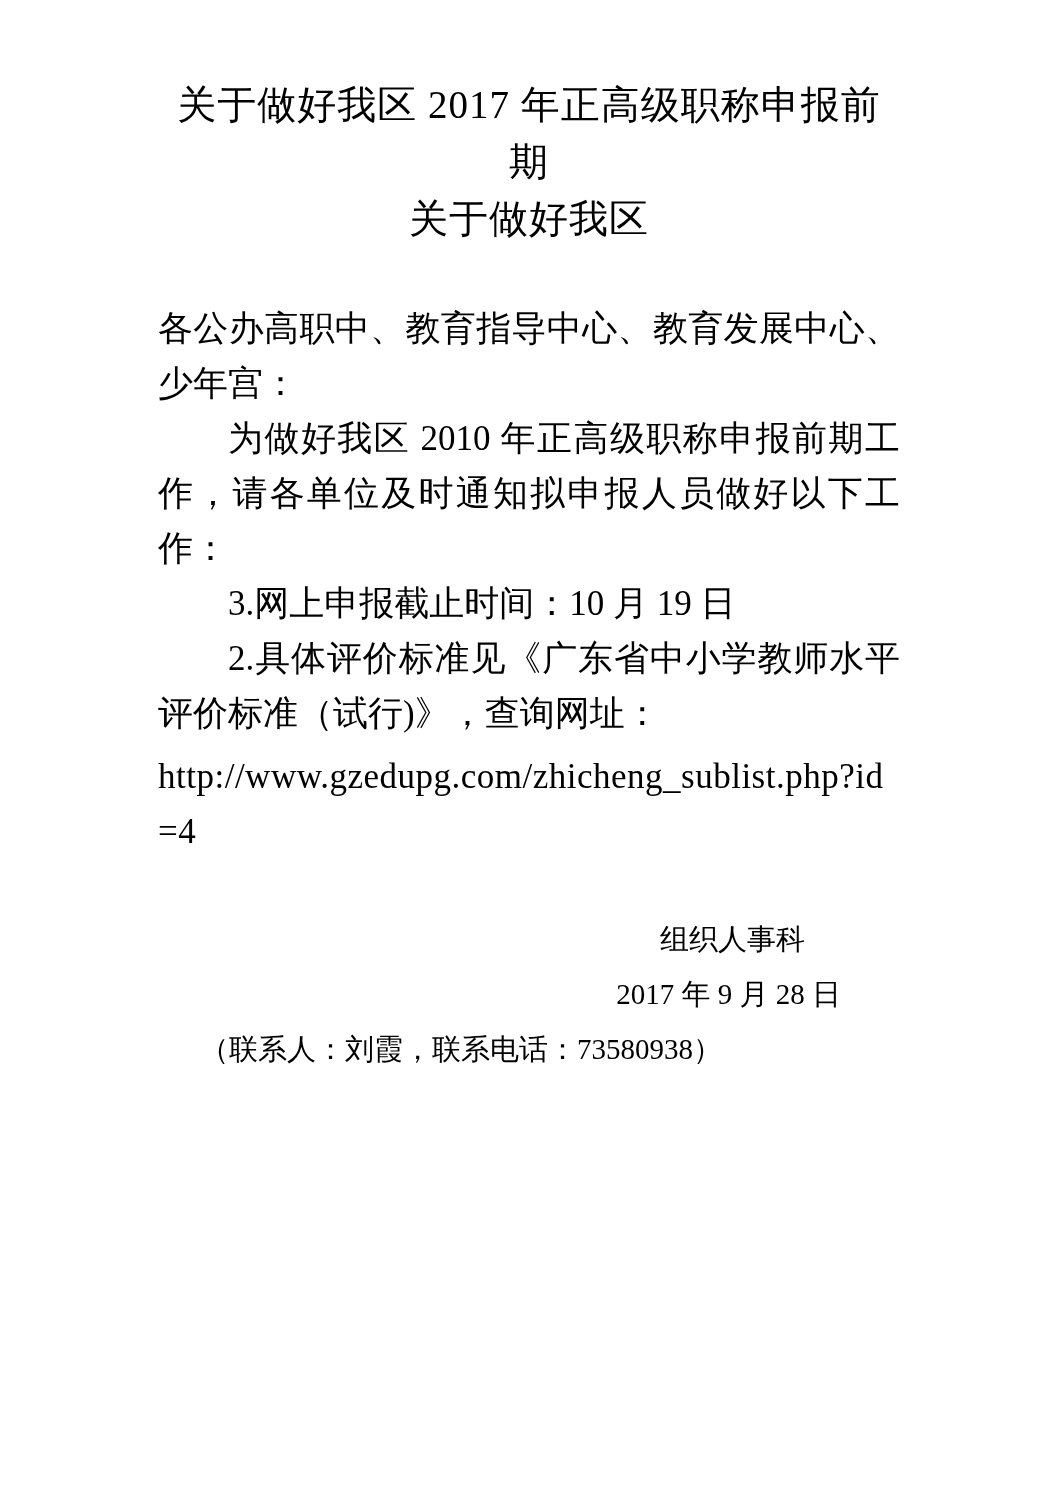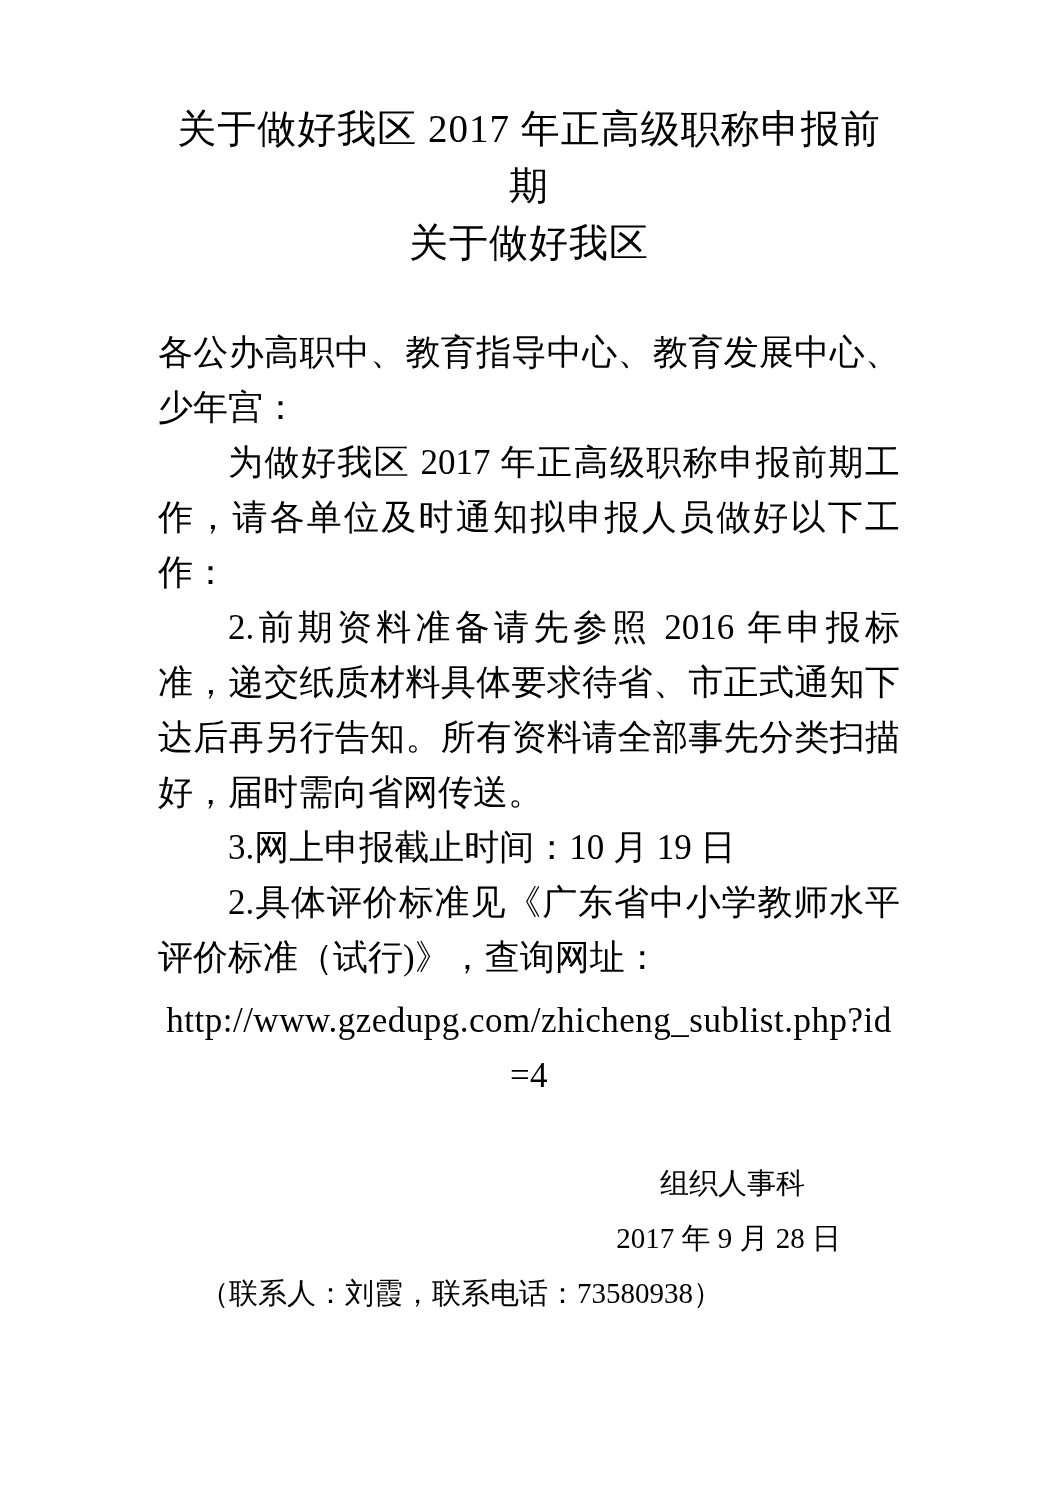--- a/index.html
+++ b/index.html
@@ -11,21 +11,21 @@
     width: 1058px;
     height: 1497px;
     overflow: hidden;
     color: #000000;
     font-family: "Liberation Serif", "DejaVu Serif", serif;
   }
   .page {
     box-sizing: border-box;
     width: 1058px;
     height: 1497px;
-    padding: 100px 158px 0 158px;
+    padding: 76px 158px 0 158px;
     background: #ffffff;
   }
   .doc-title {
     margin: 0;
     font-size: 39px;
     line-height: 57px;
     font-weight: normal;
     text-align: center;
     letter-spacing: 1px;
   }
@@ -36,21 +36,21 @@
     text-align: justify;
   }
   .body-text p, .signature p {
     margin: 0;
   }
   p.indent {
     text-indent: 2em;
   }
   p.url-line {
     margin-top: 8px;
-    text-align: center;
+    text-align: left;
     letter-spacing: 0.5px;
     word-break: break-all;
   }
   .signature {
     margin-top: 53px;
     font-size: 29px;
     line-height: 55px;
   }
   .sig-dept {
     text-align: right;
@@ -66,22 +66,21 @@
 </style>
 </head>
 <body>
 
 <div class="page">
 
   <h1 class="doc-title"><span>关于做好我区 2017 年正高级职称申报前期</span><br><span>关于做好我区</span></h1>
 
   <div class="body-text">
     <p>各公办高职中、教育指导中心、教育发展中心、少年宫：</p>
-    <p class="indent">为做好我区 2017 年正高级职称申报前期工作，请各单位及时通知拟申报人员做好以下工作：</p>
-    <p class="indent">2.前期资料准备请先参照 2016 年申报标准，递交纸质材料具体要求待省、市正式通知下达后再另行告知。所有资料请全部事先分类扫描好，届时需向省网传送。</p>
+    <p class="indent">为做好我区 2010 年正高级职称申报前期工作，请各单位及时通知拟申报人员做好以下工作：</p>
     <p class="indent">3.网上申报截止时间：10 月 19 日</p>
     <p class="indent">2.具体评价标准见《广东省中小学教师水平评价标准（试行)》，查询网址：</p>
     <p class="url-line">http://www.gzedupg.com/zhicheng_sublist.php?id=4</p>
   </div>
 
   <div class="signature">
     <p class="sig-dept">组织人事科</p>
     <p class="sig-date">2017 年 9 月 28 日</p>
     <p class="sig-contact">（联系人：刘霞，联系电话：73580938）</p>
   </div>

